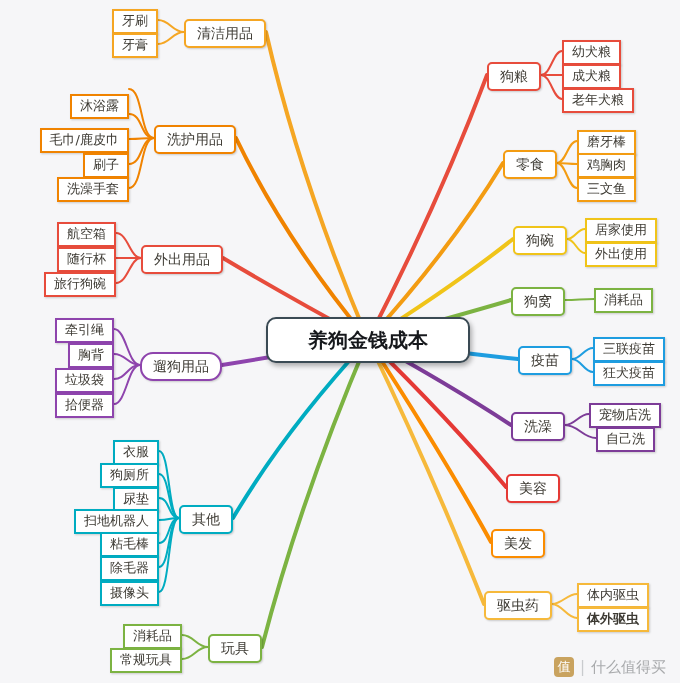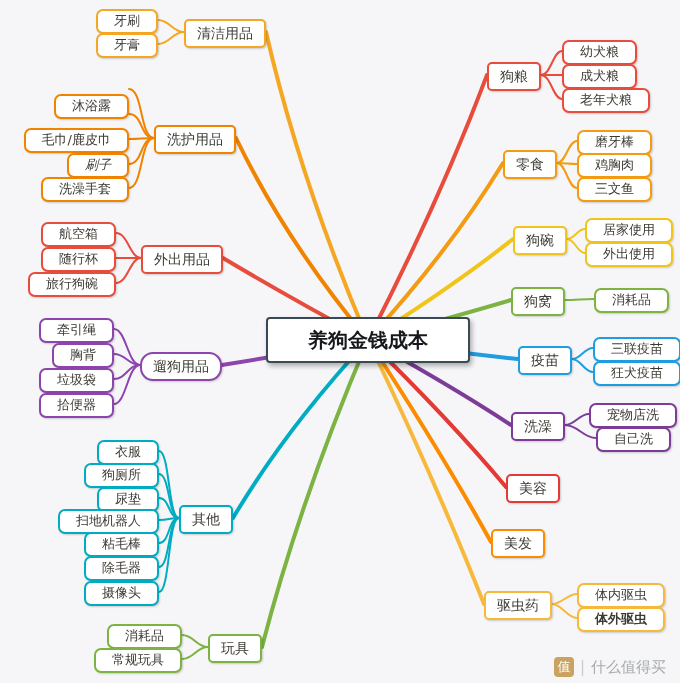--- a/index.html
+++ b/index.html
@@ -6,23 +6,23 @@
   html,body { width:680px; height:683px; }
   body { font-family:"DejaVu Sans","Liberation Sans",sans-serif; }
   .canvas { position:relative; width:680px; height:683px; overflow:hidden; background:#f6f6f8; }
   svg.edges { position:absolute; left:0; top:0; }
   svg path { fill:none; }
   .edge-main { stroke-width:4; stroke-linecap:round; }
   .edge-sub  { stroke-width:2; stroke-linecap:round; }
   .node { position:absolute; background:#fff; border:2px solid #999; white-space:nowrap;
           color:#3d3a33; box-shadow:1px 1px 2px rgba(0,0,0,0.18); }
   .node.b { padding:3px 11px; font-size:14px; line-height:1.35; border-radius:5px; }
-  .node.c { padding:2px 16px;  font-size:13px; line-height:1.3;  border-radius:7px; }
+  .node.c { padding:2px 8px;  font-size:13px; line-height:1.3;  border-radius:0; }
   .node.center { display:flex; align-items:center; justify-content:center;
-                 font-size:20px; font-weight:bold; color:#16181c; border-radius:4px;
+                 font-size:20px; font-weight:bold; color:#16181c; border-radius:10px;
                  box-shadow:2px 3px 5px rgba(0,0,0,0.30); }
   .watermark { position:absolute; right:14px; bottom:6px; display:flex; align-items:center;
                gap:6px; font-size:15px; color:#a9abad; }
   .wm-logo { width:20px; height:20px; border-radius:4px; background:#c9a35f; color:#fff;
              display:flex; align-items:center; justify-content:center; font-size:13px; }
   .wm-sep { color:#c9cbce; }
 </style>
 </head>
 <body>
 
@@ -112,21 +112,21 @@
       <path class="edge-sub" d="M552 604 C562 604 567 594 577 594"></path>
       <path class="edge-sub" d="M552 604 C562 604 567 618 577 618"></path>
     </g>
   </svg>
 
   <div class="node c" style="top: 9px; right: 522px; border-color: rgb(245, 166, 35);">牙刷</div>
   <div class="node c" style="top: 33px; right: 522px; border-color: rgb(245, 166, 35);">牙膏</div>
 
   <div class="node c" style="top: 78px; right: 551px; border-color: rgb(240, 131, 0); margin-top: 16px;">沐浴露</div>
   <div class="node c" style="top: 128px; right: 551px; border-color: rgb(240, 131, 0);">毛巾/鹿皮巾</div>
-  <div class="node c" style="top: 153px; right: 551px; border-color: rgb(240, 131, 0); font-style: italic;">刷子</div>
+  <div class="node c" style="top: 153px; right: 551px; border-color: rgb(240, 131, 0);">刷子</div>
   <div class="node c" style="top: 177px; right: 551px; border-color: rgb(240, 131, 0);">洗澡手套</div>
 
   <div class="node c" style="top: 222px; right: 564px; border-color: rgb(231, 76, 60);">航空箱</div>
   <div class="node c" style="top: 247px; right: 564px; border-color: rgb(231, 76, 60);">随行杯</div>
   <div class="node c" style="top: 272px; right: 564px; border-color: rgb(231, 76, 60);">旅行狗碗</div>
 
   <div class="node c" style="top: 318px; right: 566px; border-color: rgb(142, 68, 173);">牵引绳</div>
   <div class="node c" style="top: 343px; right: 566px; border-color: rgb(142, 68, 173);">胸背</div>
   <div class="node c" style="top: 368px; right: 566px; border-color: rgb(142, 68, 173);">垃圾袋</div>
   <div class="node c" style="top: 393px; right: 566px; border-color: rgb(142, 68, 173);">拾便器</div>

